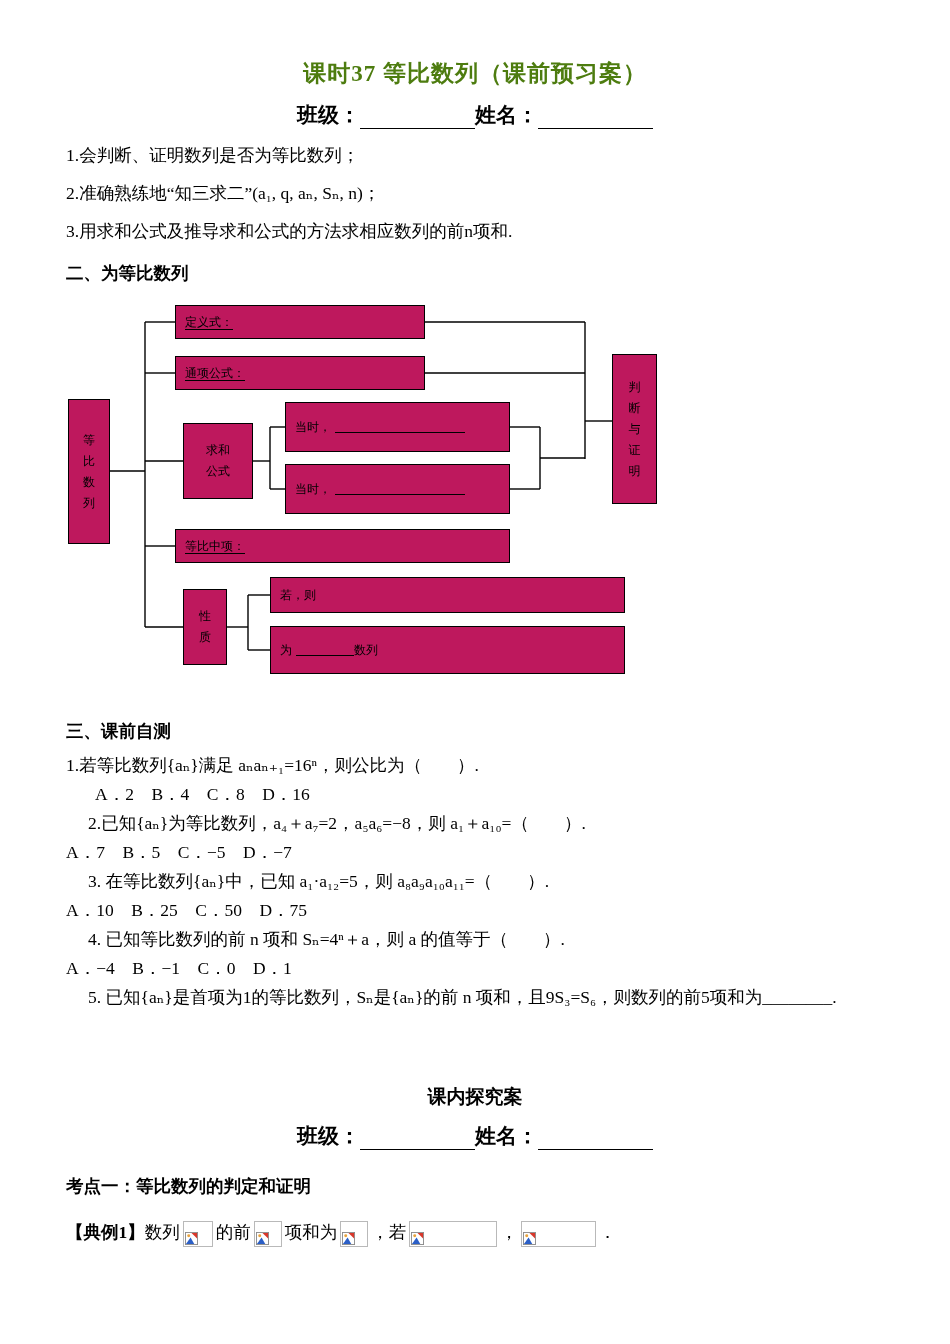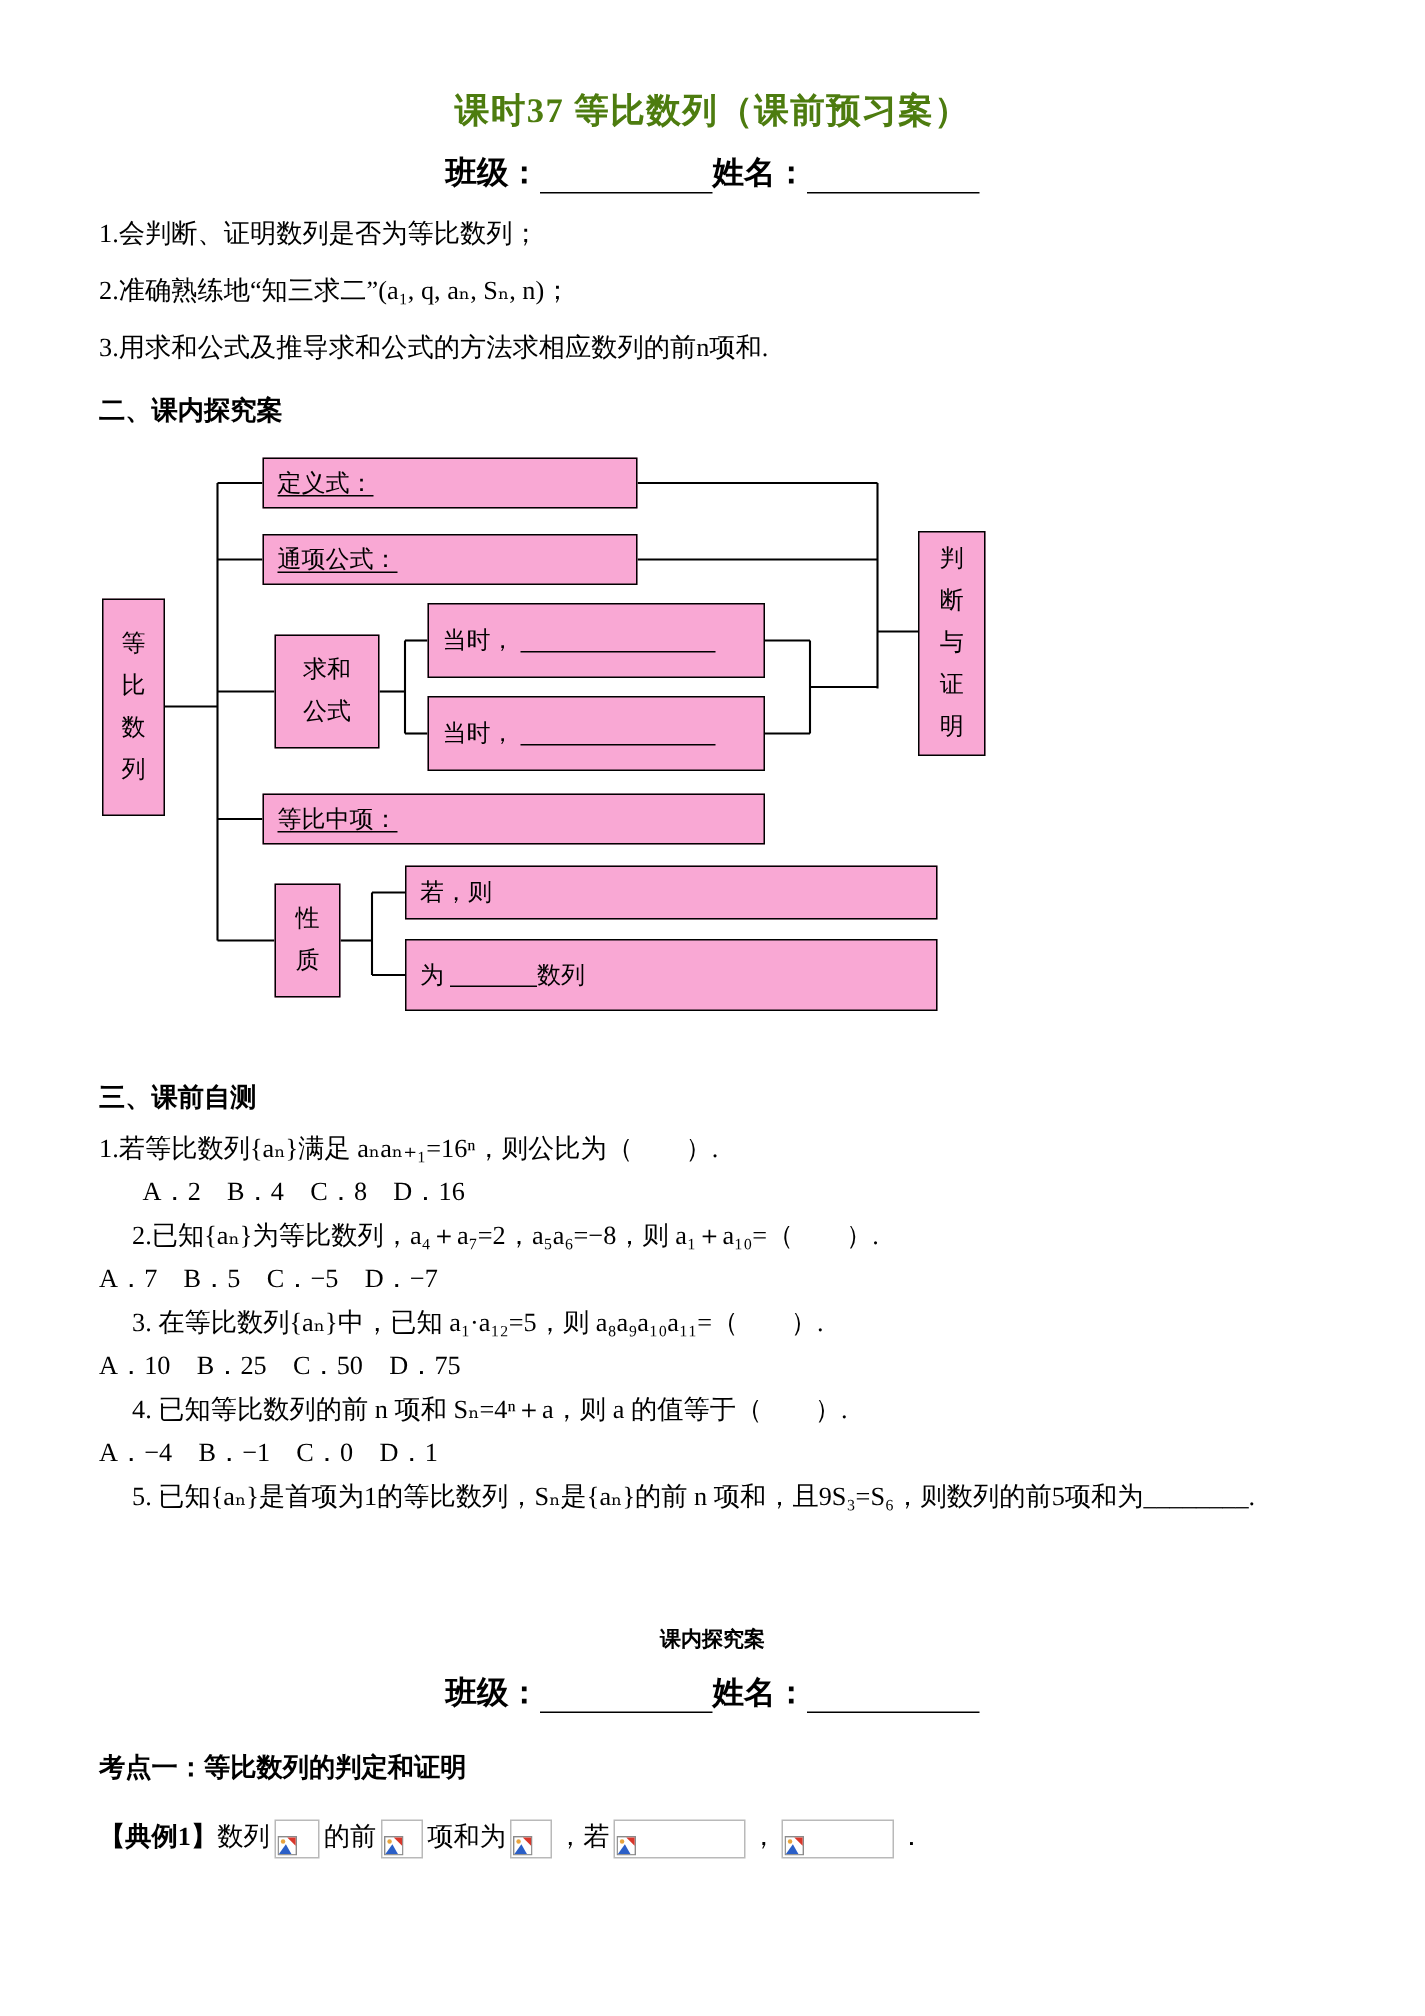--- a/index.html
+++ b/index.html
@@ -19,36 +19,36 @@
   .w58  { width:58px; }
 
   .sec-heading { font-size:17.5px; font-weight:bold; margin-top:18px; }
   .syllabus-item { font-size:17.5px; margin-top:14px; }
 
   
   .diagram { position:relative; height:398px; margin-top:14px; }
   .connectors { position:absolute; left:0; top:0; }
   .connectors line { stroke:#000; stroke-width:1.4; }
   .dbox {
-    position:absolute; border:1.5px solid #000; background:#f9a8d4;
-    font-size:16px; display:flex; align-items:center;
+    position:absolute; border:1.5px solid #000; background:#be185d;
+    font-size:12px; display:flex; align-items:center;
   }
   .vbox { justify-content:center; text-align:center; white-space:pre-line; line-height:1.75; }
   .hbox { padding-left:9px; }
   .ul { text-decoration:underline; text-underline-offset:3px; }
   .dblank { display:inline-block; border-bottom:1.4px solid #000; height:1em; vertical-align:bottom; margin-left:4px; }
   .dblank.case { width:130px; }
 
   
   .st-line { font-size:17.5px; line-height:29px; }
   .ind22 { margin-left:22px; }
   .ind29 { margin-left:29px; }
 
   
-  .center-heading { text-align:center; font-size:14px; font-weight:bold; }
+  .center-heading { text-align:center; font-size:19px; font-weight:bold; }
   .topic-heading { font-size:17.5px; font-weight:bold; margin-top:24px; }
   .example-line { font-size:17.5px; margin-top:22px; }
   .ex-label { font-weight:bold; }
   .ph {
     display:inline-block; position:relative; height:26px; vertical-align:middle;
     border:1px solid #b9b9b9; background:#fff; margin:0 3px;
   }
   .ph-w30 { width:30px; } .ph-w28 { width:28px; } .ph-w88 { width:88px; } .ph-w75 { width:75px; }
   .ph svg { position:absolute; left:1px; bottom:1px; }
 </style>
@@ -60,21 +60,21 @@
   <div class="title">课时37 等比数列（课前预习案）</div>
 
   <div class="class-line">
     <span>班级：</span><span class="blank w115"></span><span>姓名：</span><span class="blank w115"></span>
   </div>
 
   <div class="syllabus-item">1.会判断、证明数列是否为等比数列；</div>
   <div class="syllabus-item">2.准确熟练地“知三求二”(a₁, q, aₙ, Sₙ, n)；</div>
   <div class="syllabus-item">3.用求和公式及推导求和公式的方法求相应数列的前n项和.</div>
 
-  <div class="sec-heading">二、课内探究案</div>
+  <div class="sec-heading">二、为等比数列</div>
 
   <div class="diagram">
     <svg class="connectors" width="818" height="398" viewBox="0 0 818 398">
       <line x1="44" y1="172" x2="79" y2="172"></line>
       <line x1="79" y1="23" x2="79" y2="328"></line>
       <line x1="79" y1="23" x2="109" y2="23"></line>
       <line x1="79" y1="74" x2="109" y2="74"></line>
       <line x1="79" y1="162" x2="117" y2="162"></line>
       <line x1="79" y1="247" x2="109" y2="247"></line>
       <line x1="79" y1="328" x2="117" y2="328"></line>

